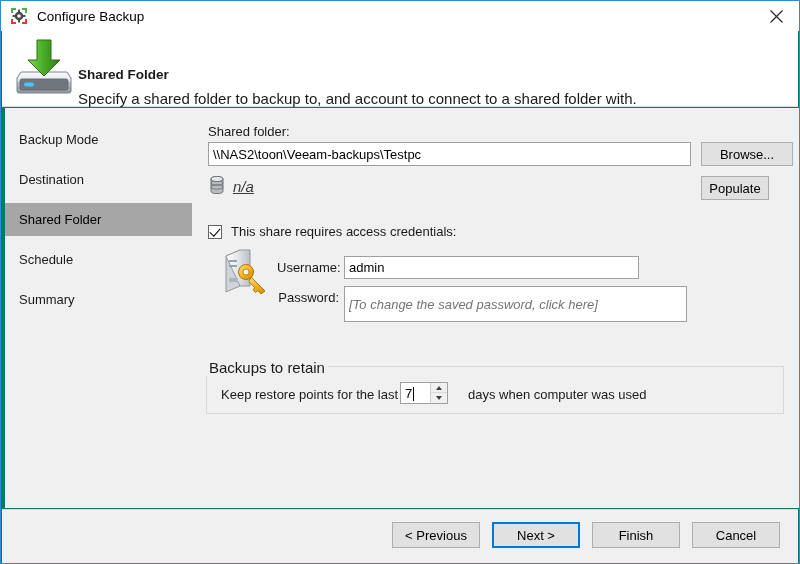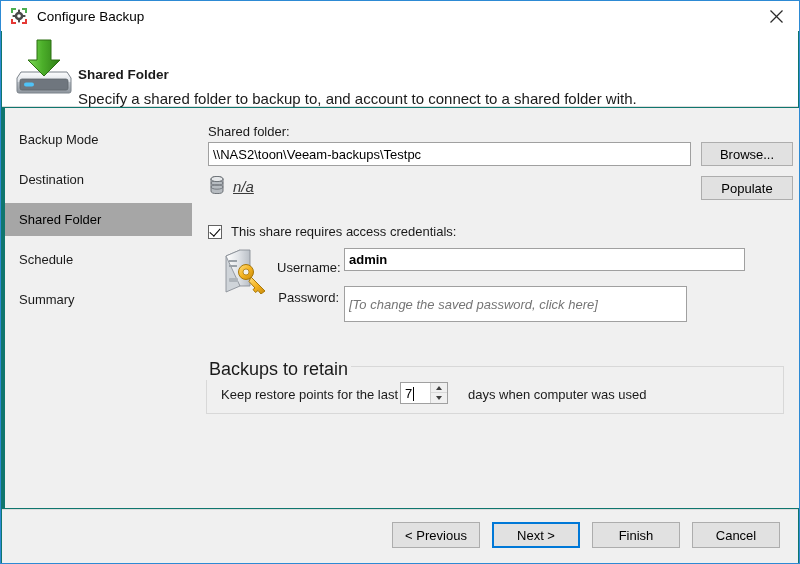--- a/index.html
+++ b/index.html
@@ -185,21 +185,21 @@
     content: "";
     position: absolute;
     top: 0; height: 1px;
     background: #d8d8d8;
   }
   #retain-group::before { left: 0; width: 0px; }
   #retain-group::after { left: 108px; right: 0; }
   #retain-legend {
     position: absolute;
     left: 14px; top: 251px;
-    font-size: 18px;
+    font-size: 15px;
     color: #1a1a1a;
     background: #f0f0f0;
     padding: 0 3px;
     white-space: nowrap;
   }
 
   
   .spin-wrap {
     position: relative;
     width: 48px; height: 22px;
@@ -372,21 +372,21 @@
       <svg width="16" height="18" viewBox="0 0 16 18">
         <ellipse cx="8" cy="3" rx="6" ry="2.6" fill="#d5d8db" stroke="#6e7378" stroke-width="1"></ellipse>
         <path d="M2,3 L2,15 Q2,17.6 8,17.6 Q14,17.6 14,15 L14,3" fill="#b7bcc1" stroke="#6e7378" stroke-width="1"></path>
         <ellipse cx="8" cy="7" rx="6" ry="2.2" fill="none" stroke="#6e7378" stroke-width="0.9"></ellipse>
         <ellipse cx="8" cy="11" rx="6" ry="2.2" fill="none" stroke="#6e7378" stroke-width="0.9"></ellipse>
         <ellipse cx="8" cy="3" rx="6" ry="2.6" fill="#e6e8ea" stroke="#6e7378" stroke-width="1"></ellipse>
       </svg>
     </span>
     <div class="na-italic" style="position:absolute;left:41px;top:70px;">n/a</div>
 
-    <div class="btn" style="position:absolute;left:509px;top:68px;width:92px;height:24px;">Populate</div>
+    <div class="btn" style="position:absolute;left:509px;top:68px;width:68px;height:24px;">Populate</div>
 
     <div style="position:absolute;left:16px;top:116px;display:flex;align-items:center;gap:9px;">
       <span class="cbox checked"></span>
       <span class="lbl">This share requires access credentials:</span>
     </div>
 
     <span style="position:absolute;left:26px;top:140px;">
       <svg width="52" height="46" viewBox="0 0 52 46">
         <defs>
           <linearGradient id="svr" x1="0" y1="0" x2="1" y2="0">
@@ -407,21 +407,21 @@
         <rect x="11" y="17" width="8" height="2" fill="#9aa1a8"></rect>
         <rect x="11" y="30" width="9" height="4" rx="1" fill="#aeb4ba"></rect>
 
         <circle cx="28" cy="24" r="7.5" fill="url(#key)" stroke="#a9780a" stroke-width="1"></circle>
         <circle cx="28" cy="24" r="3" fill="#f2f2ef" stroke="#a9780a" stroke-width="0.8"></circle>
         <path d="M33,29 L47,43 L43,46 L40,42.5 L37.5,44.5 L35,41.5 L37,40 L31,33.5 Z" fill="url(#key)" stroke="#a9780a" stroke-width="1" stroke-linejoin="round"></path>
       </svg>
     </span>
 
     <div class="lbl" style="position:absolute;left:85px;top:152px;text-align:right;width:62px;">Username:</div>
-    <input class="txtbox" type="text" style="position: absolute; left: 152px; top: 140px; width: 401px; height: 23px; font-weight: bold;" value="admin">
+    <input class="txtbox" type="text" style="position: absolute; left: 152px; top: 148px; width: 295px; height: 23px;" value="admin">
 
     <div class="lbl" style="position:absolute;left:85px;top:182px;text-align:right;width:62px;">Password:</div>
     <input class="txtbox readonlyph" type="text" readonly="" style="position: absolute; left: 152px; top: 178px; width: 343px; height: 36px;" placeholder="[To change the saved password, click here]">
 
     <div id="retain-group"></div>
     <div id="retain-legend">Backups to retain</div>
 
     <div class="lbl" style="position:absolute;left:29px;top:279px;">Keep restore points for the last</div>
 
     <div class="spin-wrap" style="position:absolute;left:208px;top:274px;">

